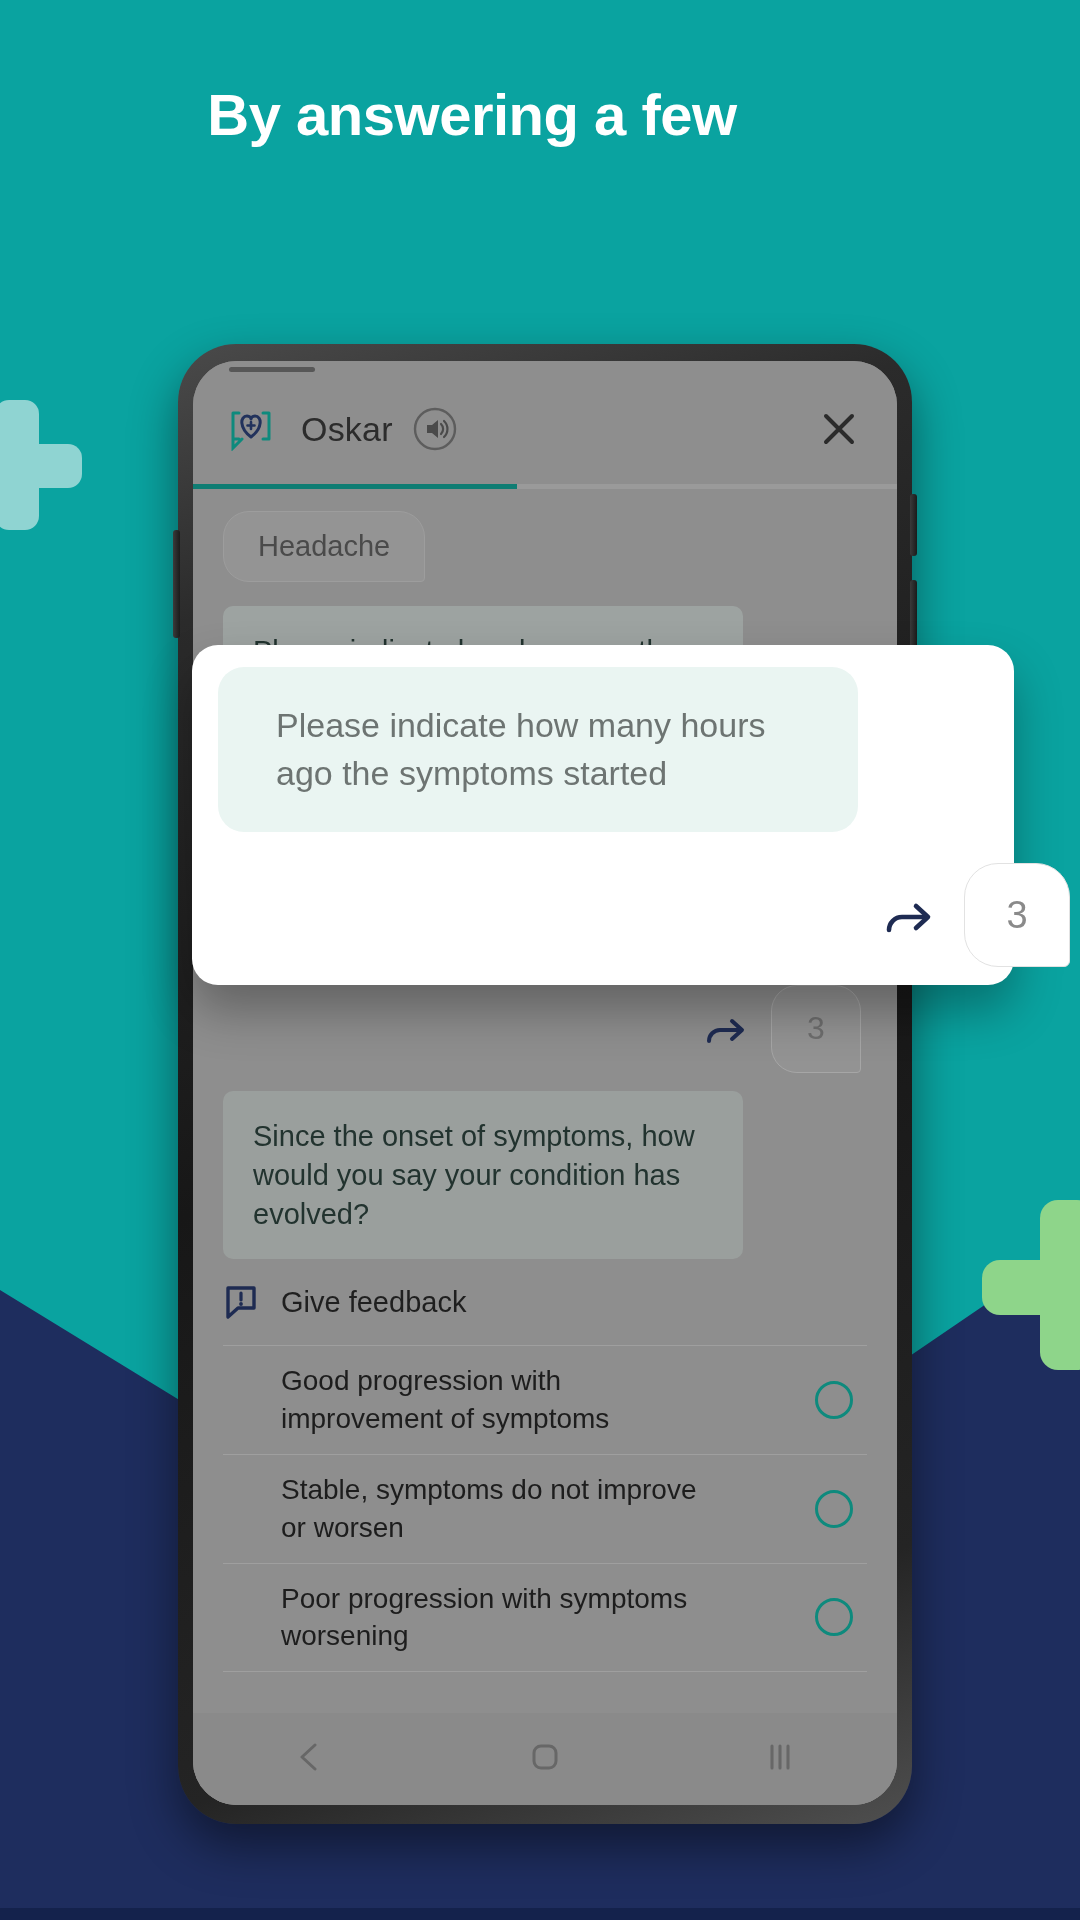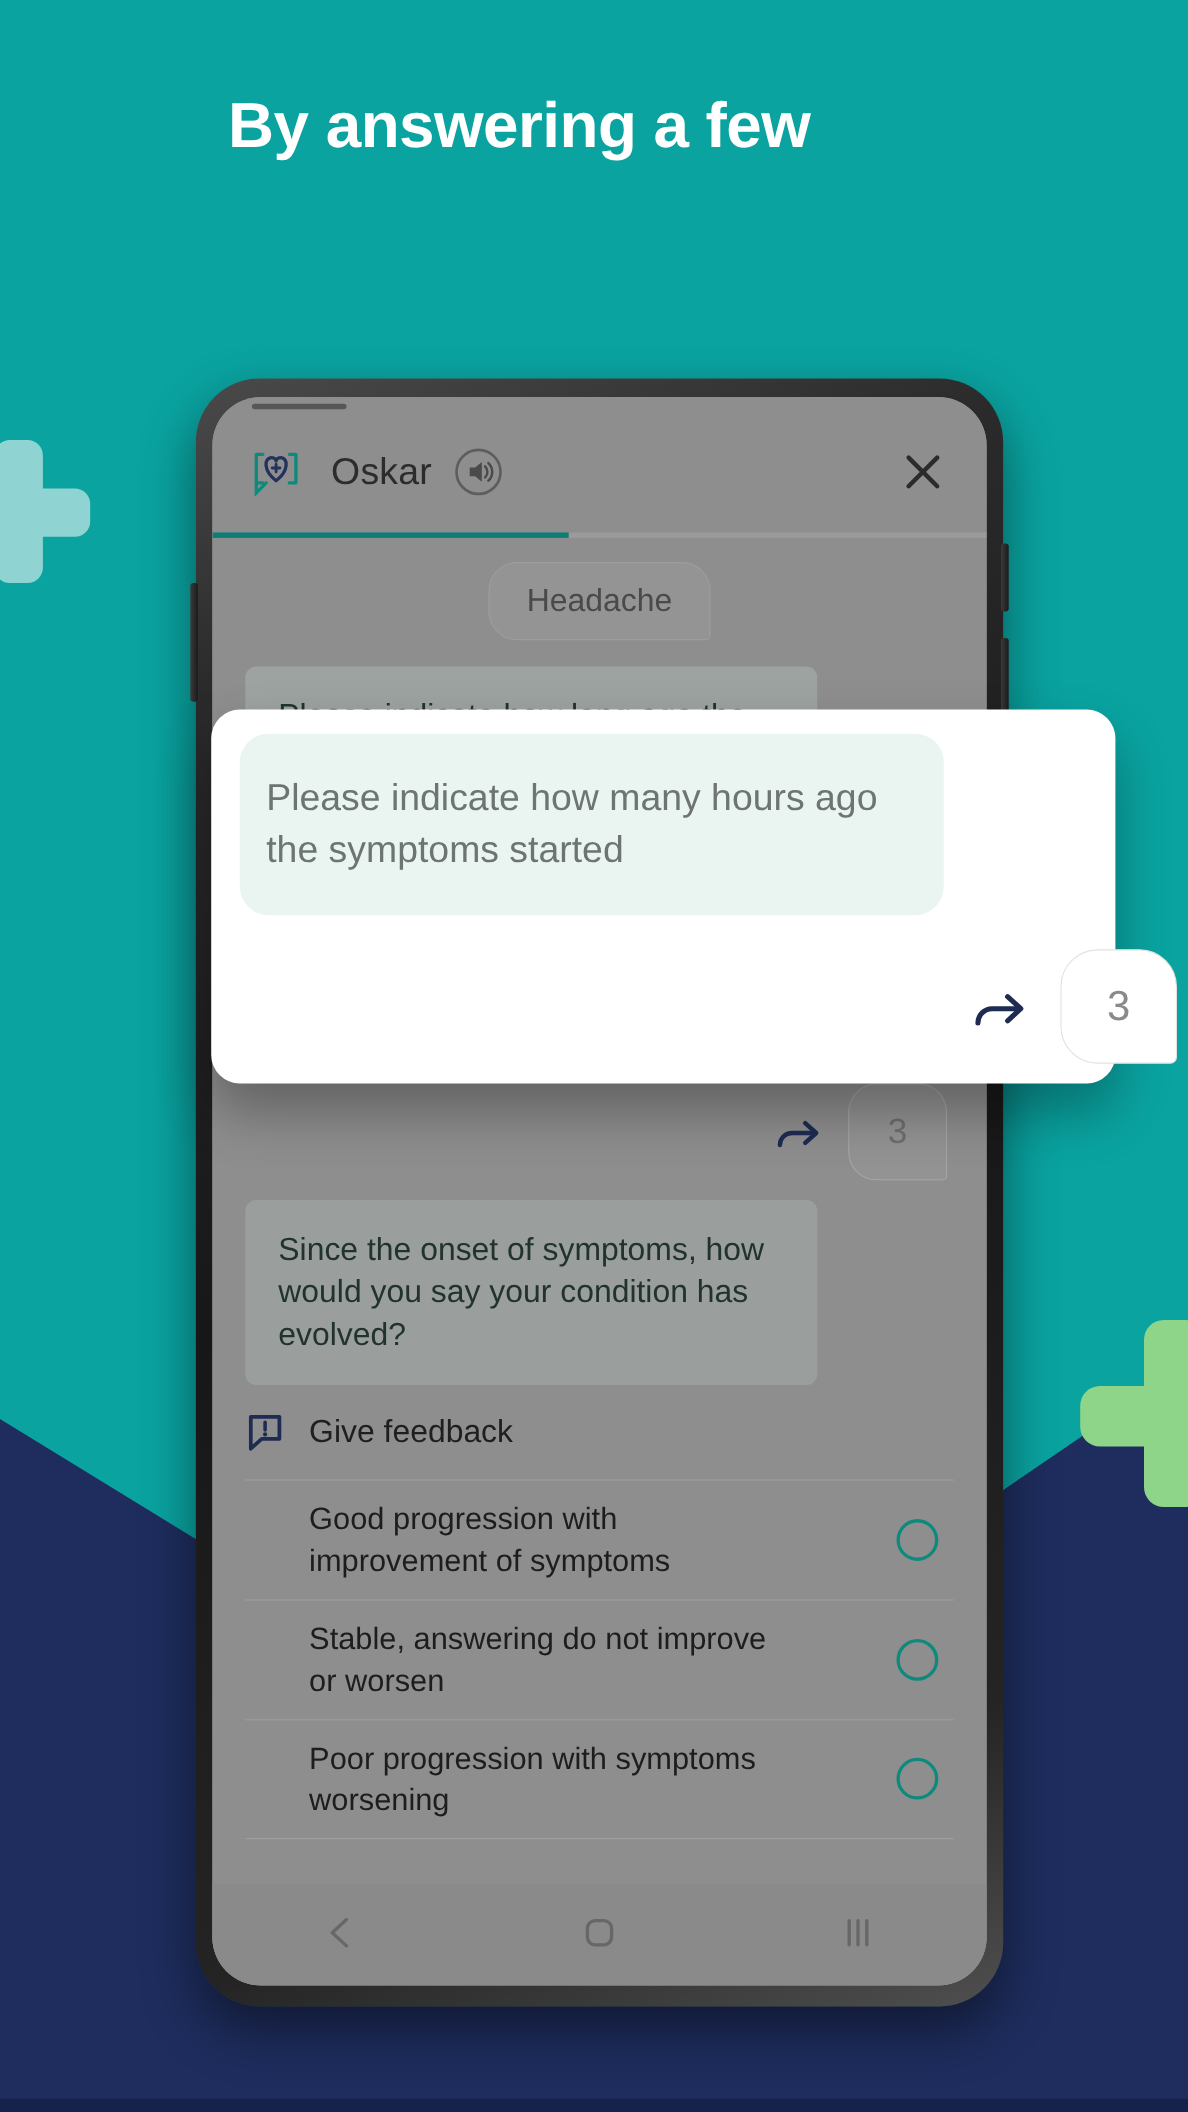--- a/index.html
+++ b/index.html
@@ -91,21 +91,21 @@
 
   
   .progress-track{
     position:absolute; left:0; top:123px; width:100%; height:5px; background:#9a9a9a;
   }
   .progress-fill{ height:100%; width:46%; background:#0f7d73; }
 
   
   .chat{ position:absolute; left:0; top:134px; right:0; bottom:108px; padding:0 30px; }
 
-  .chip-row{ display:flex; justify-content:center; margin-top:16px; }
+  .chip-row{ display:flex; justify-content:flex-start; margin-top:16px; }
   .chip{
     border:1px solid #9d9d9d; border-radius:26px 26px 4px 26px;
     padding:18px 34px; font-size:29px; color:#4a4a4a; background:rgba(255,255,255,.06);
   }
 
   .bubble{
     background:#9a9f9d; border-radius:10px;
     padding:26px 30px; font-size:29px; line-height:1.34; color:#22332f;
     max-width:520px;
   }
@@ -152,21 +152,21 @@
   
   .modal{
     position:absolute; left:192px; top:645px; width:822px; height:340px;
     background:#ffffff; border-radius:26px;
     box-shadow:0 26px 48px rgba(0,0,0,.30);
     padding:22px 26px 18px 26px;
     display:flex; flex-direction:column;
   }
   .modal-bubble{
     background:#eaf5f2; border-radius:26px; border-bottom-left-radius:26px;
-    padding:34px 24px; font-size:34px; line-height:1.42; color:#6d7472;
+    padding:34px 58px; font-size:34px; line-height:1.42; color:#6d7472;
     max-width:640px;
   }
   .modal-foot{
     margin-top:auto; display:flex; align-items:center; justify-content:flex-end; gap:28px;
     padding-right:4px;
   }
   .modal-arrow{ width:56px; height:52px; }
   .modal-num{
     width:106px; height:104px; border:1px solid #e2e2e2;
     border-radius:34px 34px 6px 34px;
@@ -272,21 +272,21 @@
             </span>
             <span class="feedback-text">Give feedback</span>
           </div>
 
           <div class="options">
             <div class="option">
               <span class="option-label">Good progression with improvement of symptoms</span>
               <span class="radio"></span>
             </div>
             <div class="option">
-              <span class="option-label">Stable, answering do not improve or worsen</span>
+              <span class="option-label">Stable, symptoms do not improve or worsen</span>
               <span class="radio"></span>
             </div>
             <div class="option">
               <span class="option-label">Poor progression with symptoms worsening</span>
               <span class="radio"></span>
             </div>
           </div>
         </div>
 
         <div class="navbar">

